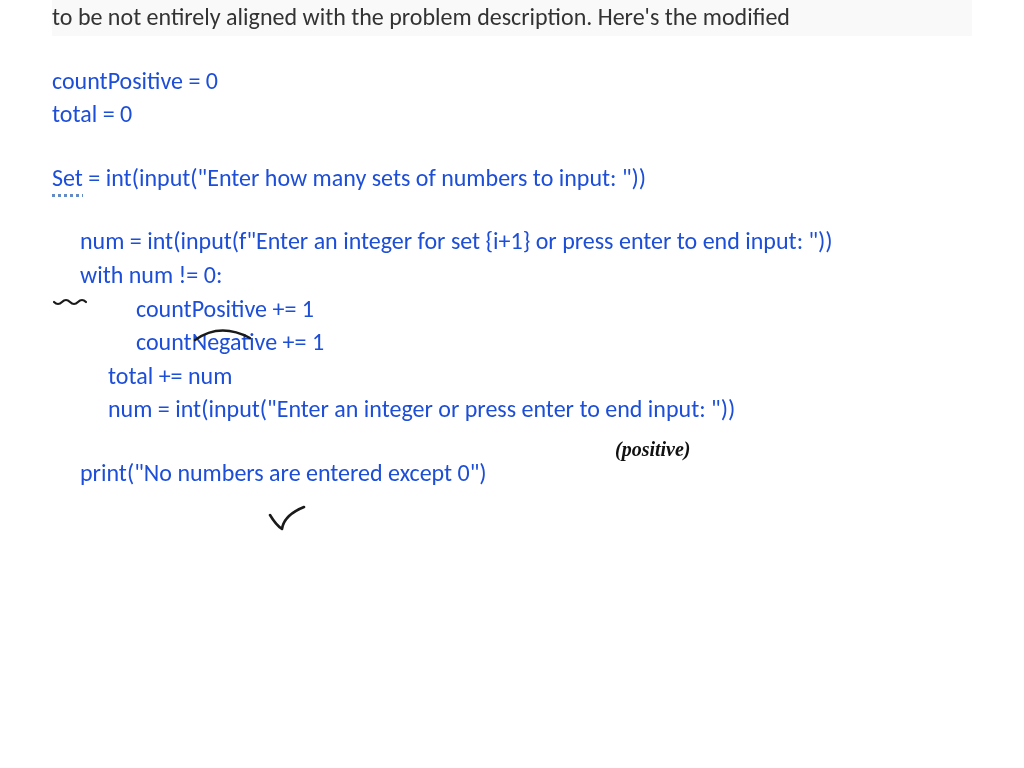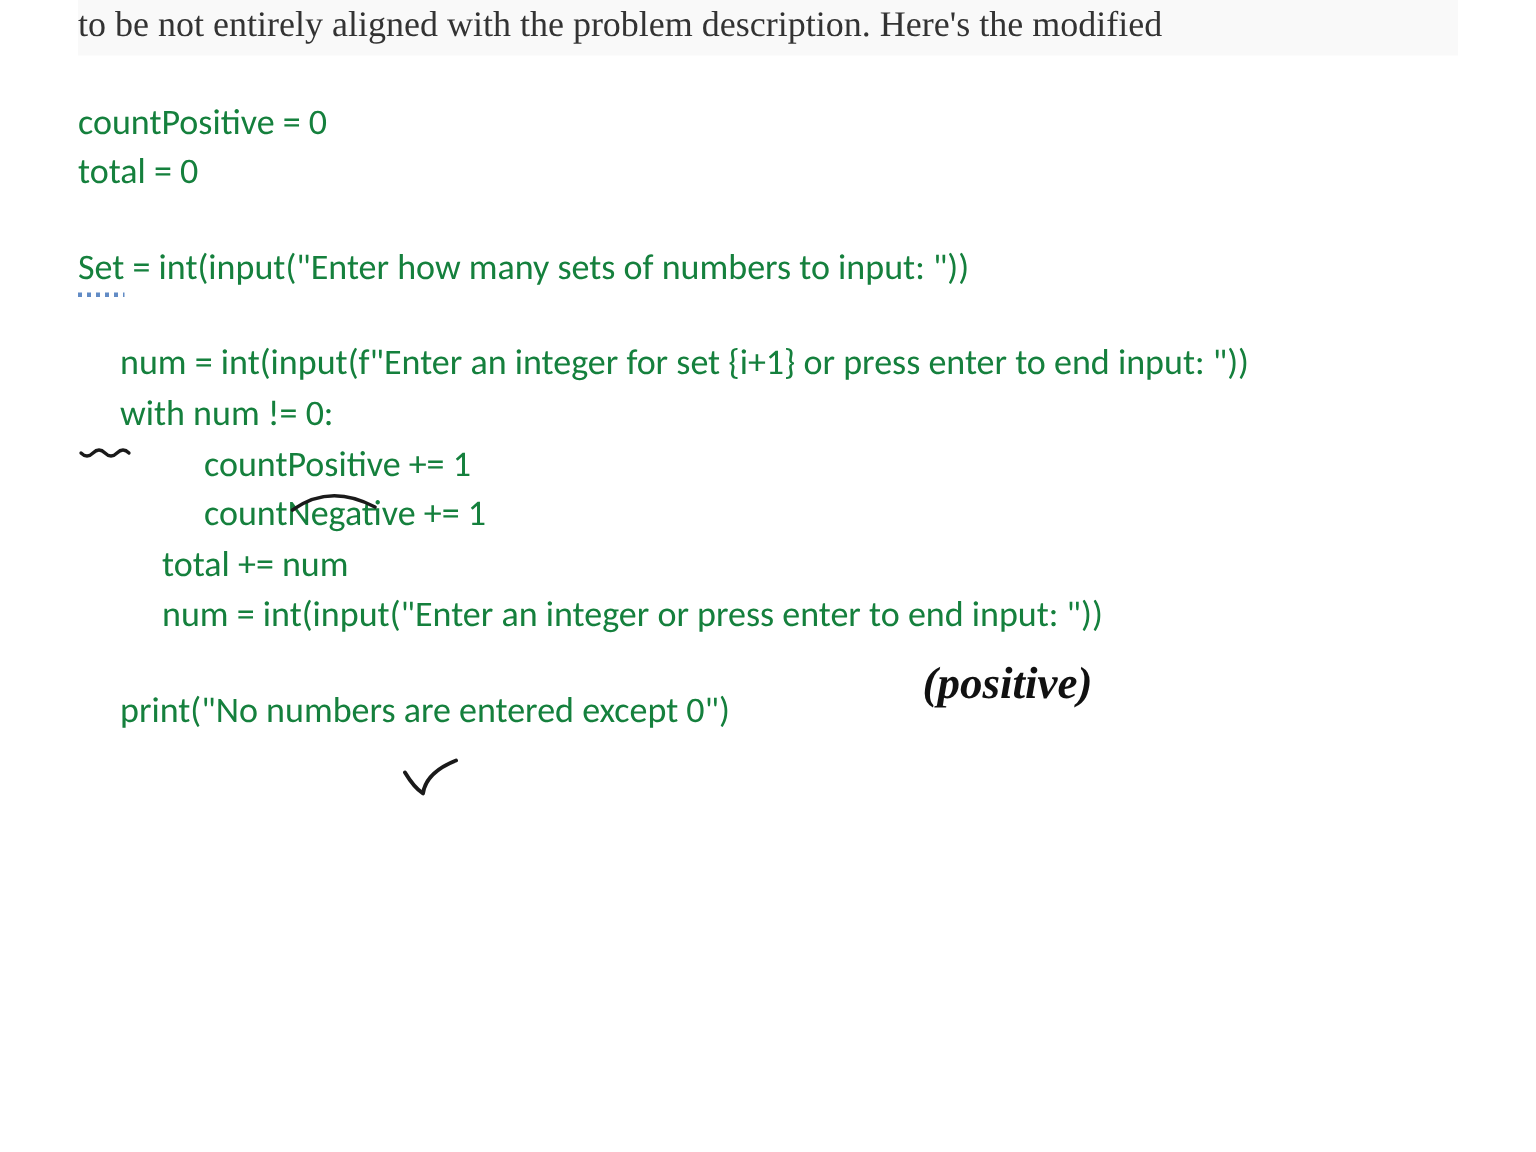--- a/index.html
+++ b/index.html
@@ -19,26 +19,25 @@
     padding: 0 52px 0 52px;
     box-sizing: border-box;
   }
   .intro {
     background: #f9f9f9;
     padding: 0 0 2px 0;
     margin-bottom: 28px;
   }
   .intro span {
     color: #333;
-    font-family: Liberation Serif, serif;
   }
   .codeblock {
     font-family: "Segoe UI", "Calibri", Arial, sans-serif;
     font-size: 24px;
-    color: #15803d;
+    color: #1d4ed8;
   }
   .line {
     white-space: pre;
   }
   .ind1 { padding-left: 28px; }
   .ind2 { padding-left: 56px; }
   .ind3 { padding-left: 84px; }
   .gap { height: 30px; }
   .setword {
     position: relative;
@@ -102,13 +101,13 @@
 
 <svg class="overlay" viewBox="0 0 1024 768">
 
   <path d="M54 302 q4 4 8 0 q4 -4 8 0 q4 4 8 0 q4 -4 8 0" stroke="#1a1a1a" stroke-width="2.2" fill="none" stroke-linecap="round"></path>
 
   <path d="M195 340 q25 -18 55 -2" stroke="#1a1a1a" stroke-width="2.4" fill="none" stroke-linecap="round"></path>
 
   <path d="M270 515 q6 10 12 14 q2 -14 22 -22" stroke="#1a1a1a" stroke-width="2.6" fill="none" stroke-linecap="round" stroke-linejoin="round"></path>
 </svg>
 
-<div class="handwritten" style="position:absolute; left:615px; top:435px; font-size:30px;">(positive)</div>
+<div class="handwritten" style="position:absolute; left:615px; top:435px; font-size:20px;">(positive)</div>
 
 </body></html>

